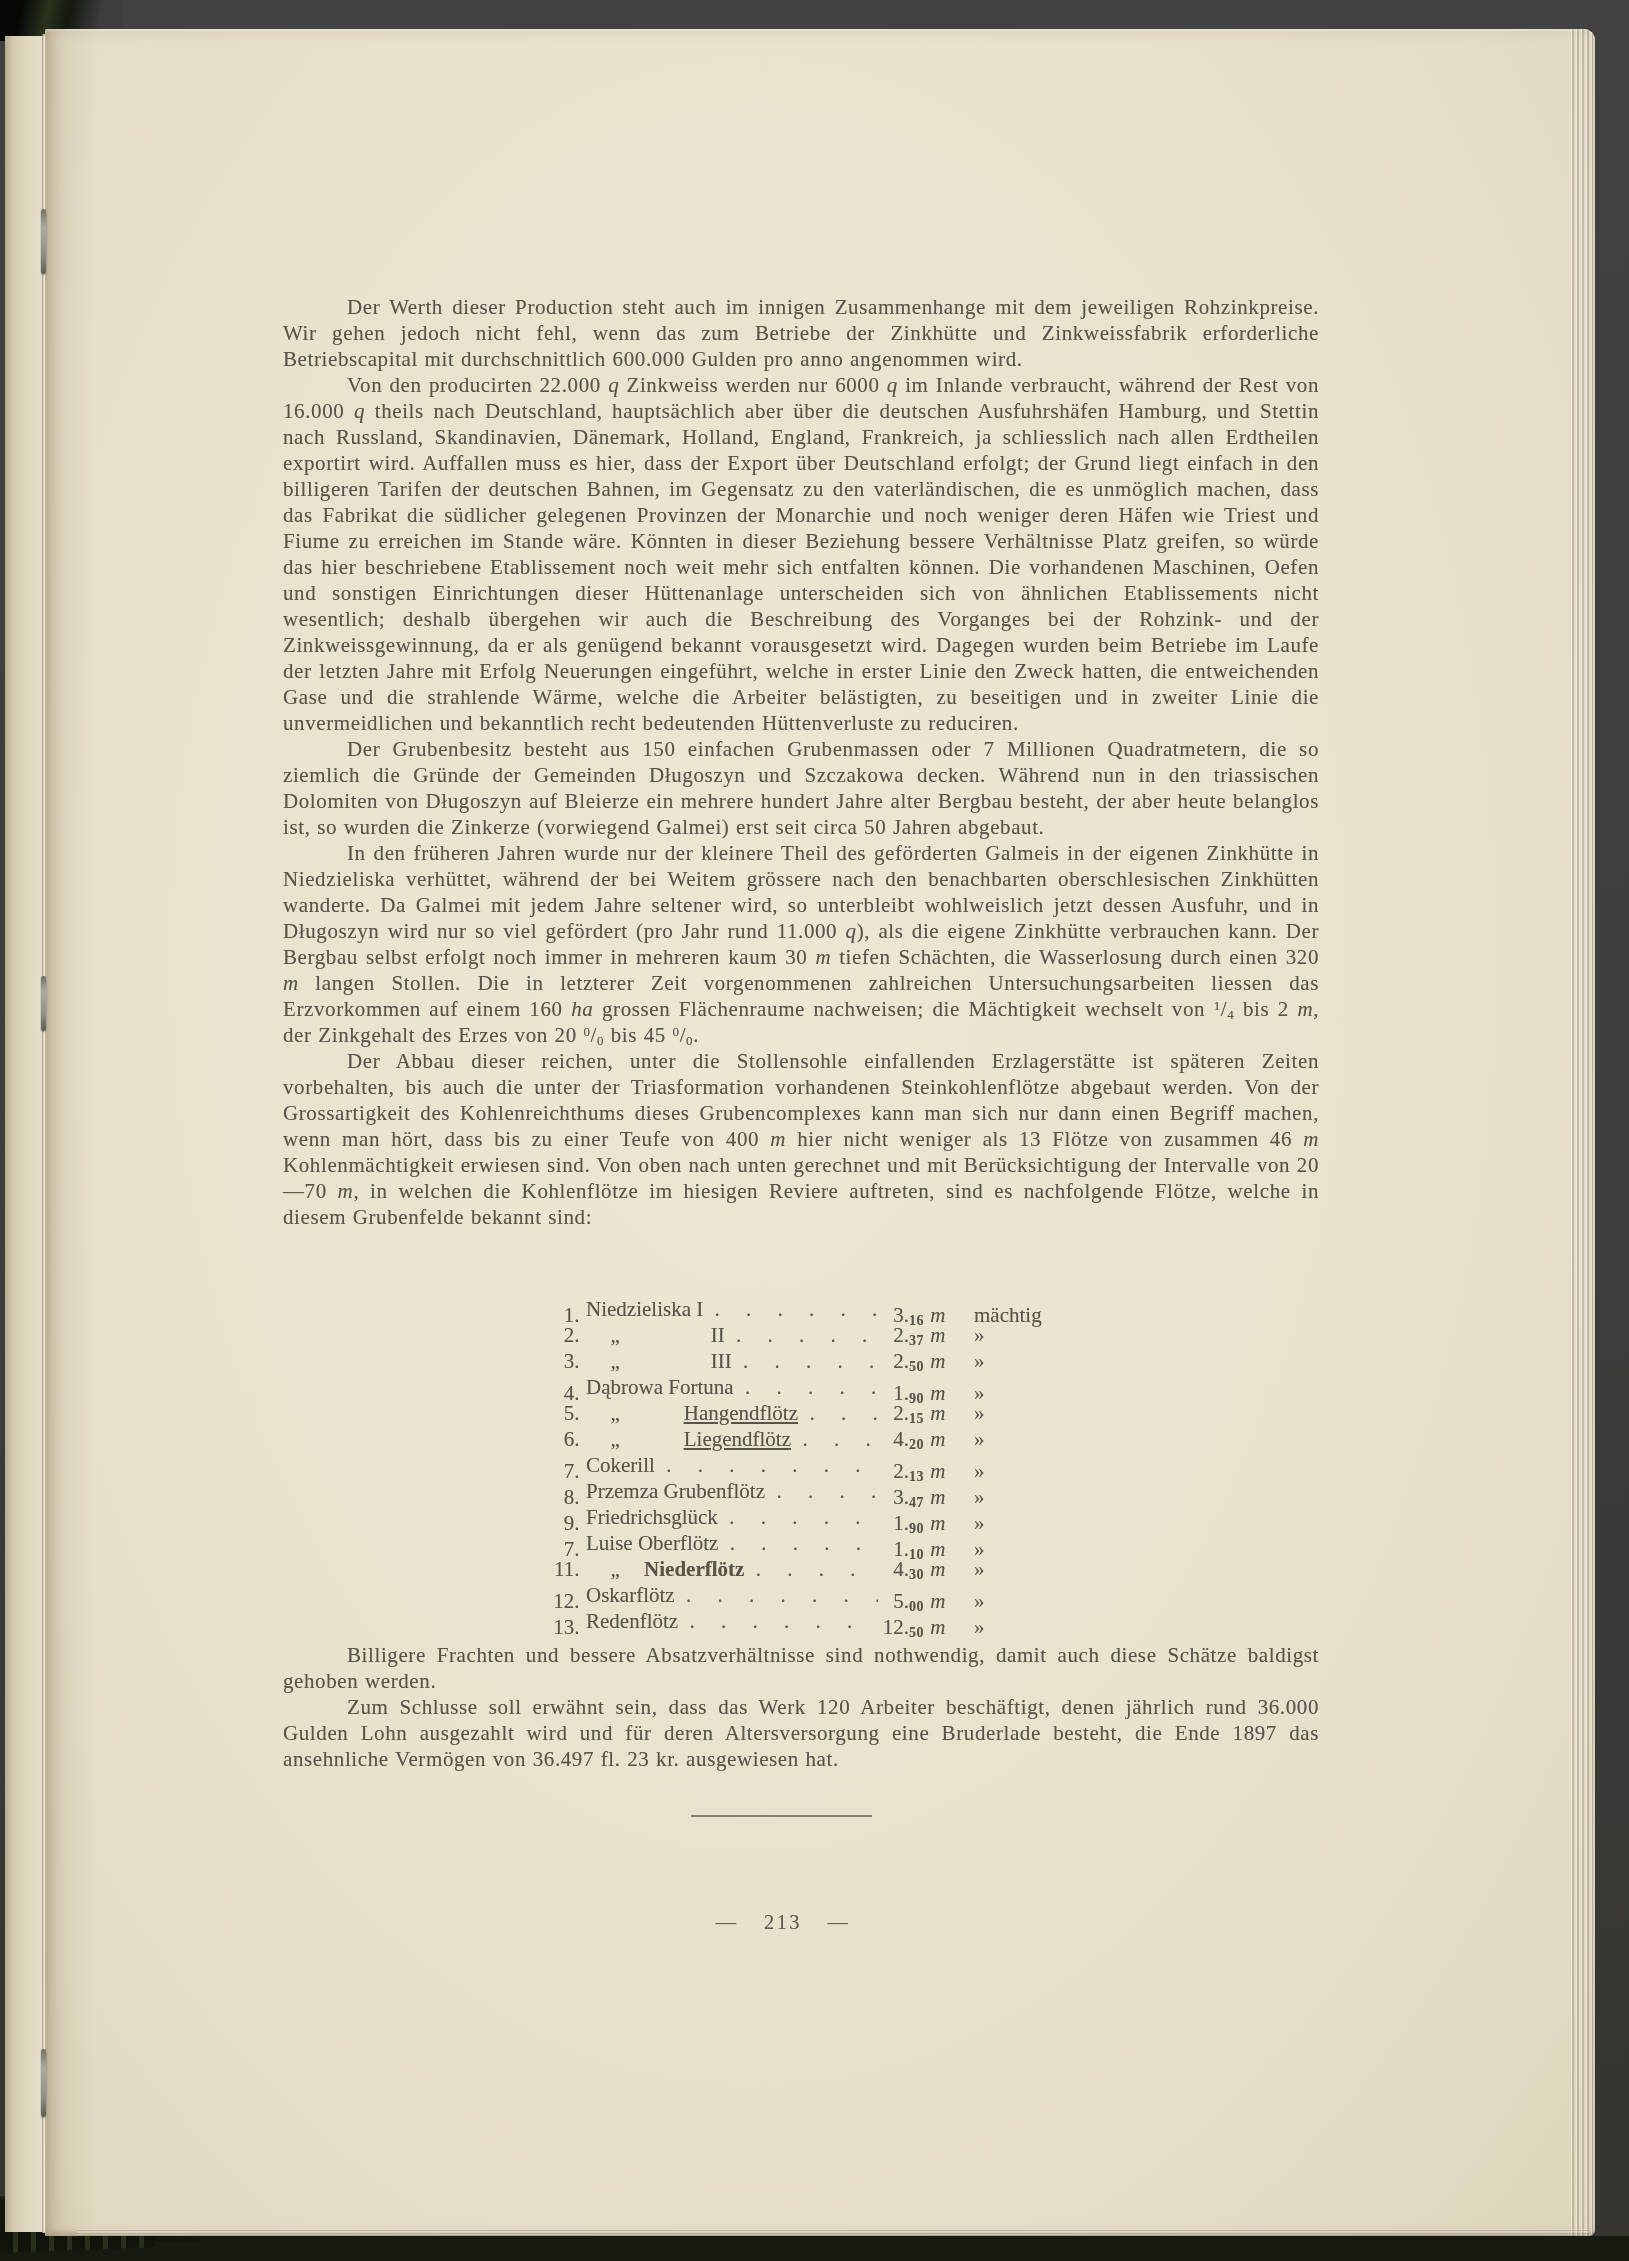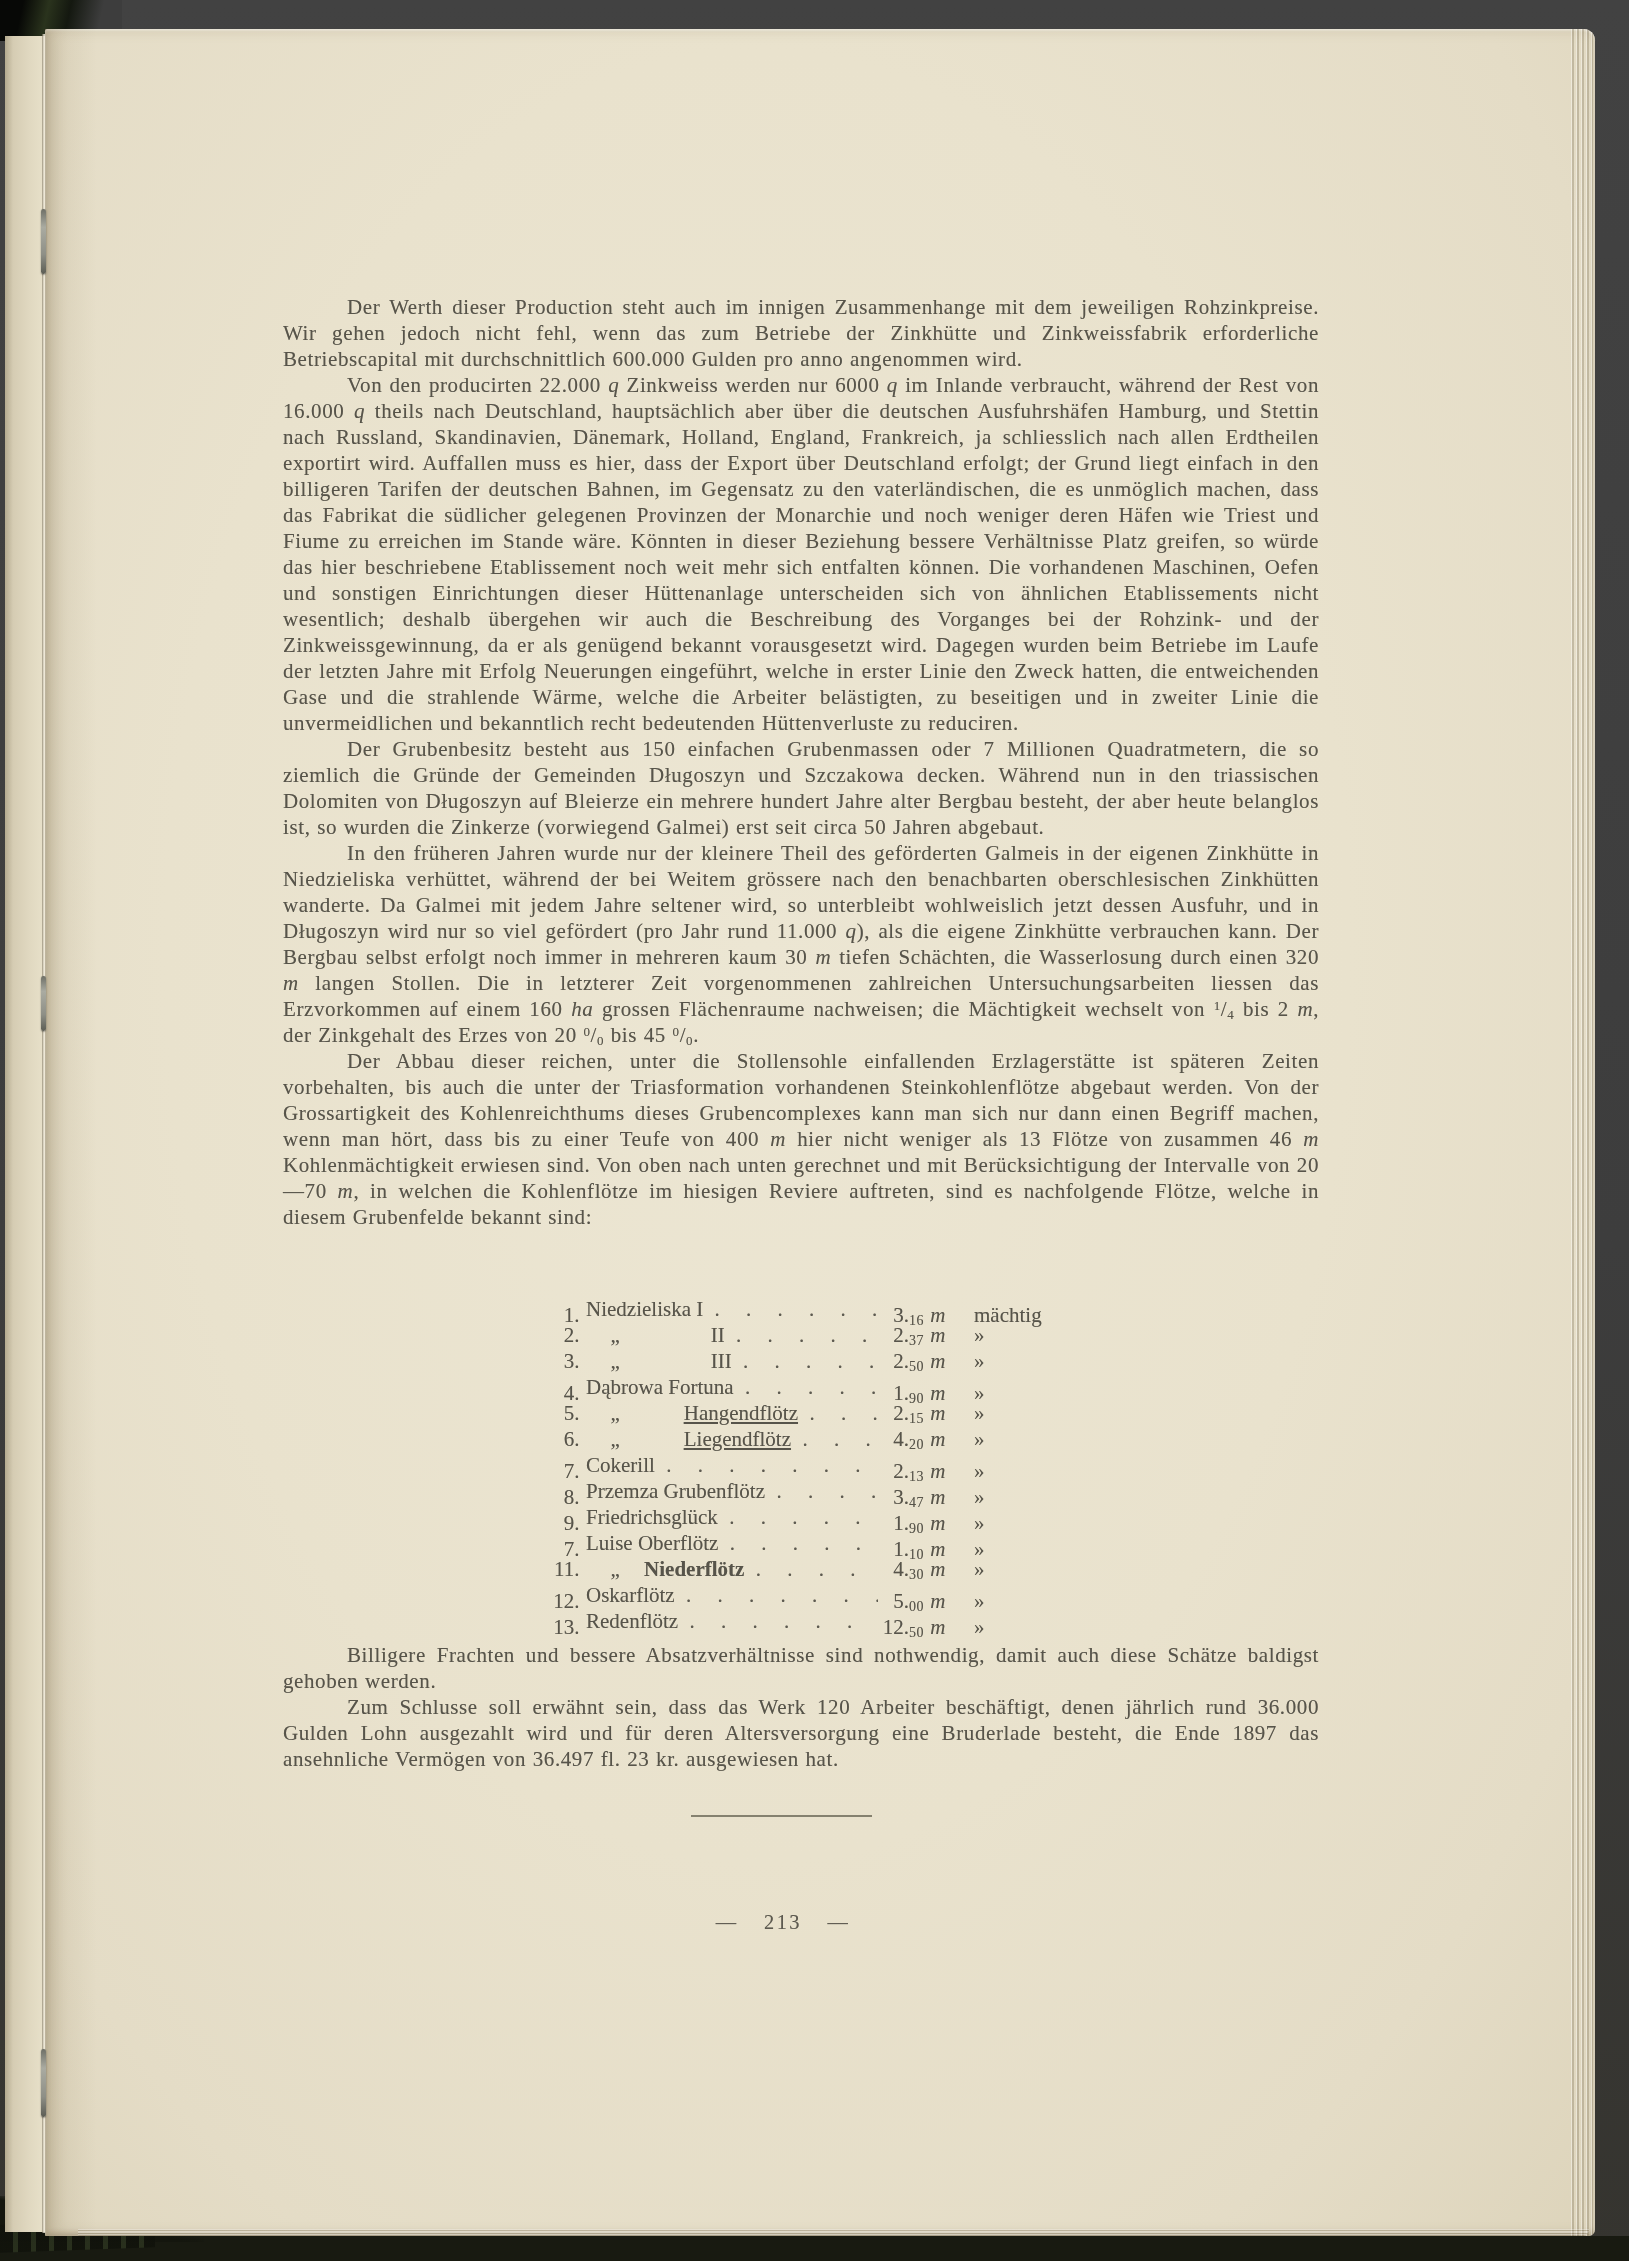--- a/index.html
+++ b/index.html
@@ -56,21 +56,21 @@
   .floez{position:absolute;left:547px;top:1296px;width:515px;font-size:21px;
     text-shadow:0 0 0.5px rgba(87,84,74,.4);}
   .frow{display:flex;align-items:baseline;height:26px;line-height:26px;}
   .fnum{width:39px;text-align:right;padding-right:6.5px;box-sizing:border-box;flex:none;}
   .fbody{width:292px;display:flex;align-items:flex-end;overflow:hidden;flex:none;}
   .fditto{flex:none;}
   .fname{flex:none;white-space:pre;}
   .fdots{flex:1;overflow:hidden;white-space:nowrap;word-spacing:21px;margin-left:11.4px;color:#5d5a50;}
   .fval{width:96px;flex:none;}
   .vwhole{display:inline-block;width:31px;text-align:right;}
-  .vdec{font-size:14px;vertical-align:-3.3px;letter-spacing:0.4px;}
+  .vdec{font-size:14px;vertical-align:-3.3px;letter-spacing:0.4px;font-weight:bold;}
   .vunit{font-style:italic;margin-left:6.5px;}
   .fsuffix{width:86px;text-align:left;flex:none;}
   .r2 .fditto,.r3 .fditto,.r5 .fditto,.r6 .fditto,.r11 .fditto{margin-left:24.4px;}
   .r2 .fname,.r3 .fname{margin-left:91px;}
   .r5 .fname,.r6 .fname{margin-left:64px;text-decoration:underline;}
   .r11 .fname{margin-left:24.4px;font-weight:bold;}
   
   .rule{position:absolute;left:691px;top:1815px;width:181px;height:1.6px;background:#85816f;}
   .pagenum{position:absolute;left:681px;top:1911px;width:204px;text-align:center;
     font-size:20.4px;letter-spacing:2.4px;word-spacing:18px;color:#5d5a50;

